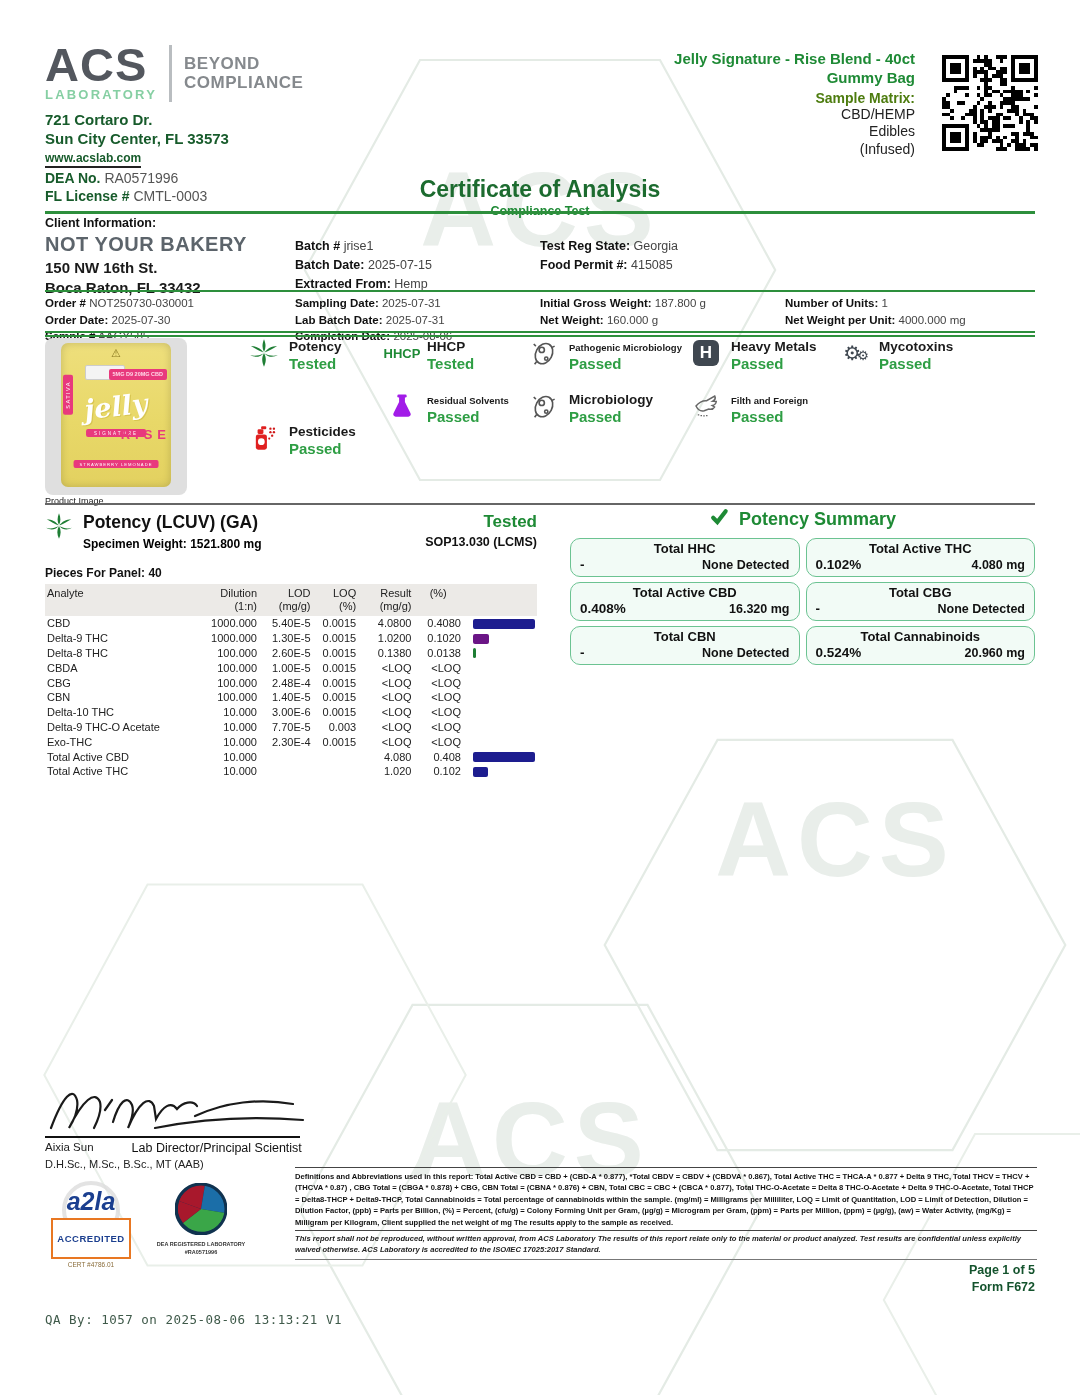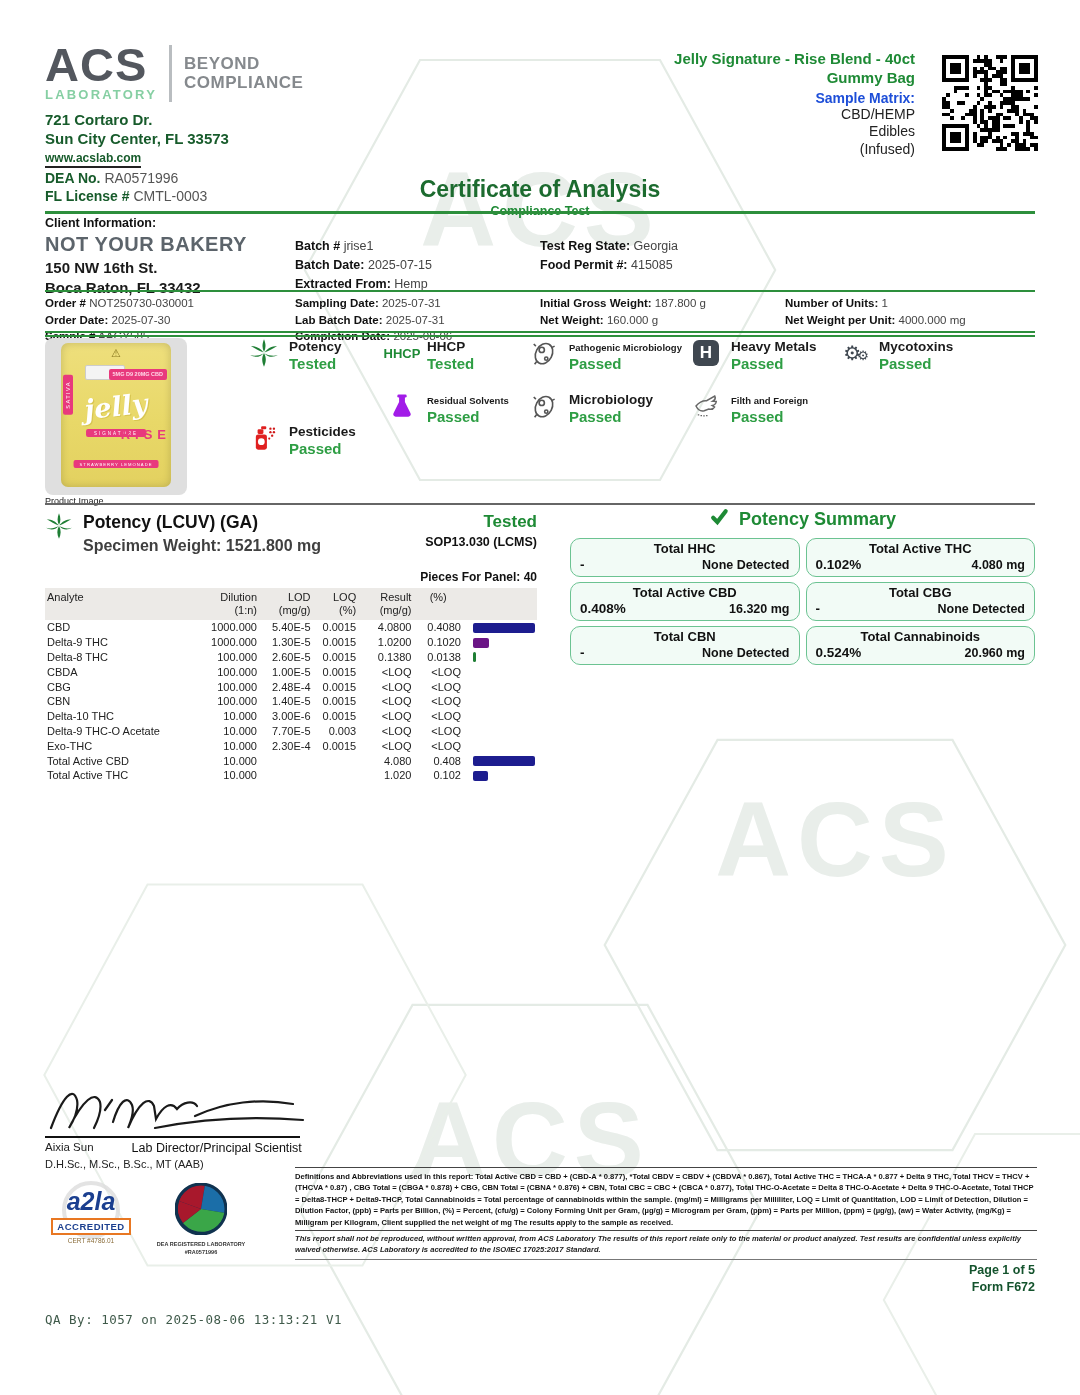--- a/index.html
+++ b/index.html
@@ -18,21 +18,21 @@
   .logo-div { width:3px; background:#b9bdc0; margin:0 12px; }
   .logo-beyond { font-size:17px; font-weight:bold; color:#85898d; line-height:1.15; letter-spacing:0.5px; align-self:center; }
   .hdr-addr { margin-top:9px; font-size:15px; font-weight:bold; color:#175b2b; line-height:1.25; }
   .hdr-url { display:inline-block; font-size:12px; font-weight:bold; color:#175b2b; border-bottom:2px solid #222; padding-bottom:1px; margin:2px 0; }
   .hdr-lic { font-size:14px; line-height:1.25; }
   .hdr-lic .lbl { font-weight:bold; color:#175b2b; }
   .hdr-lic .val { color:#555; }
 
   .prod-block { text-align:right; }
   .prod-title { color:#1e8a35; font-weight:bold; font-size:15px; line-height:1.25; }
-  .prod-matrix-lbl { font-weight:bold; color:#1d4ed8; font-size:14px; margin-top:2px; }
+  .prod-matrix-lbl { font-weight:bold; color:#4d7c0f; font-size:14px; margin-top:2px; }
   .prod-matrix { color:#222; font-size:14px; line-height:1.25; }
   .qr { position:absolute; }
 
   .cert-title { font-size:23px; font-weight:bold; color:#1c6b2f; text-align:center; }
   .cert-sub { font-size:12.5px; font-weight:bold; color:#1e8a35; text-align:center; margin-top:1px; }
 
   .hr-green { position:absolute; left:45px; right:45px; height:2.5px; background:#2d8f3c; }
   .hr-green-dbl { position:absolute; left:45px; right:45px; height:6px; border-top:2px solid #2d8f3c; border-bottom:2px solid #2d8f3c; }
   .hr-gray { position:absolute; left:45px; right:45px; height:2px; background:#666; }
 
@@ -65,24 +65,24 @@
   .bag-strain { position:absolute; left:2px; top:32px; background:#e8397d; color:#fff; font-size:5.5px; letter-spacing:1.5px; writing-mode:vertical-rl; transform:rotate(180deg); padding:6px 2px; border-radius:2px; }
   .bag-jelly { position:absolute; top:48px; left:0; right:0; text-align:center; font-family:"DejaVu Serif", serif; font-style:italic; font-weight:bold; font-size:27px; color:#fff; transform:rotate(-6deg); text-shadow:1px 1px 0 #d8c653; }
   .bag-sig { position:absolute; top:86px; left:50%; transform:translateX(-50%); background:#e8397d; color:#fff; font-size:4.5px; letter-spacing:2px; padding:1.5px 8px; border-radius:2px; }
   .bag-rise { position:absolute; top:84px; left:0; right:0; text-align:right; color:#e8397d; font-weight:bold; font-size:13px; letter-spacing:5px; }
   .bag-flav { position:absolute; top:117px; left:50%; transform:translateX(-50%); background:#e8397d; color:#fff; font-size:4.2px; letter-spacing:1px; padding:1.5px 6px; border-radius:2px; white-space:nowrap; }
   .pimg-label { position:absolute; left:45px; top:496px; font-size:9px; color:#222; }
 
   
   .pot-head { display:flex; justify-content:space-between; }
   .pot-title { font-size:17.5px; font-weight:bold; color:#111; }
-  .pot-spec { font-size:16px; font-weight:bold; color:#404040; margin-top:4px; }
+  .pot-spec { font-size:12px; font-weight:bold; color:#000000; margin-top:4px; }
   .pot-tested { font-size:17px; font-weight:bold; color:#1e8a35; text-align:right; }
   .pot-sop { font-size:12.5px; font-weight:bold; color:#111; text-align:right; margin-top:3px; }
-  .pot-pieces { font-size:12px; font-weight:bold; color:#111; margin-top:15px;text-align:right; }
+  .pot-pieces { font-size:12px; font-weight:bold; color:#111; margin-top:15px; }
 
   table.pt { border-collapse:collapse; margin-top:4px; }
   table.pt th { background:#eceae7; font-weight:normal; font-size:11px; color:#222; padding:3px 2px; vertical-align:top; line-height:1.2; }
   table.pt td { font-size:11px; color:#222; padding:0 2px; height:14.8px; line-height:14.8px; white-space:nowrap; }
   .ca { text-align:center; } .ra { text-align:right; } .la { text-align:left; }
   .bar { height:10px; border-radius:2px; margin-left:8px; }
 
   
   .sum-head { display:flex; align-items:center; justify-content:center; gap:10px; }
   .sum-title { font-size:18px; font-weight:bold; color:#1e8a35; }
@@ -105,21 +105,21 @@
   .defs p.d1 { font-size:7.6px; font-weight:bold; color:#111; line-height:1.5; }
   .defs .d-sep { border-top:1.5px solid #444; margin:2px 0 2px; }
   .defs p.d2 { font-size:7.6px; font-weight:bold; font-style:italic; color:#222; line-height:1.5; }
   .defs .d-bot { border-top:1px solid #777; margin-top:3px; }
 
   
   .logos { display:flex; gap:22px; align-items:flex-start; }
   .a2la { width:86px; text-align:center; position:relative; }
   .a2la .globe { position:absolute; left:50%; top:-2px; transform:translateX(-50%); width:58px; height:58px; border-radius:50%; border:4px solid #dcdcdc; opacity:0.8; }
   .a2la .a2la-txt { position:relative; font-size:25px; font-weight:bold; font-style:italic; color:#1b3f8f; line-height:1; padding-top:6px; }
-  .a2la .acc-box { position:relative; display:inline-block; border:2px solid #e87722; color:#1b3f8f; font-weight:bold; font-size:9.5px; letter-spacing:0.5px; padding:1px 4px; margin-top:4px; background:#fff; }
+  .a2la .acc-box { position:relative; display:inline-block; border:2px solid #e87722; color:#1b3f8f; font-weight:bold; font-size:9.5px; letter-spacing:0.5px; padding:13px 4px; margin-top:4px; background:#fff; }
   .a2la .cert { position:relative; font-size:6.5px; color:#8a6d3b; margin-top:2px; }
   .dea { width:90px; text-align:center; }
   .dea .cap { font-size:5.5px; color:#333; font-weight:bold; line-height:1.4; margin-top:2px; }
 
   
   .qa { font-family:"DejaVu Sans Mono", monospace; font-size:12.5px; font-weight:normal; color:#3f5a4a; letter-spacing:0.5px;margin-top:44px; }
   .pageno { font-size:12.5px; font-weight:bold; color:#14532d; text-align:right; line-height:1.35; }
 </style>
 </head>
 <body>

